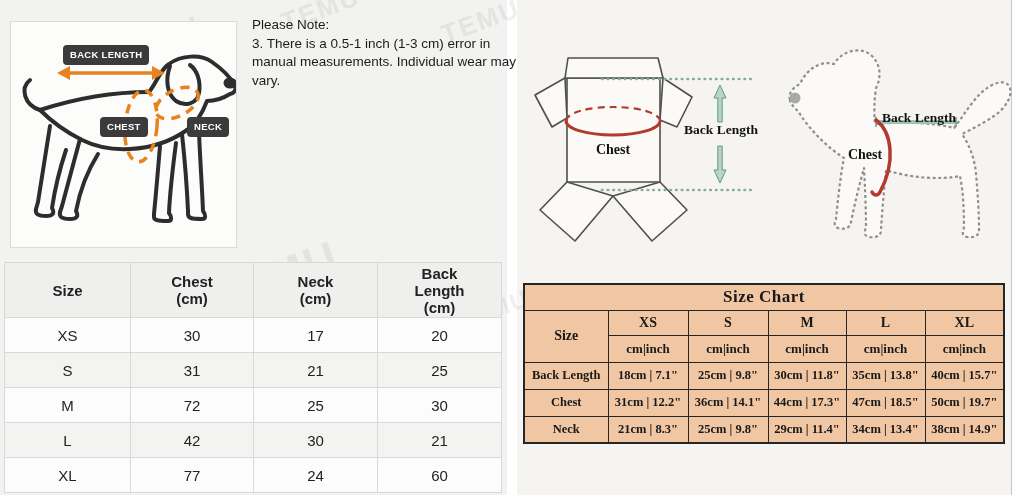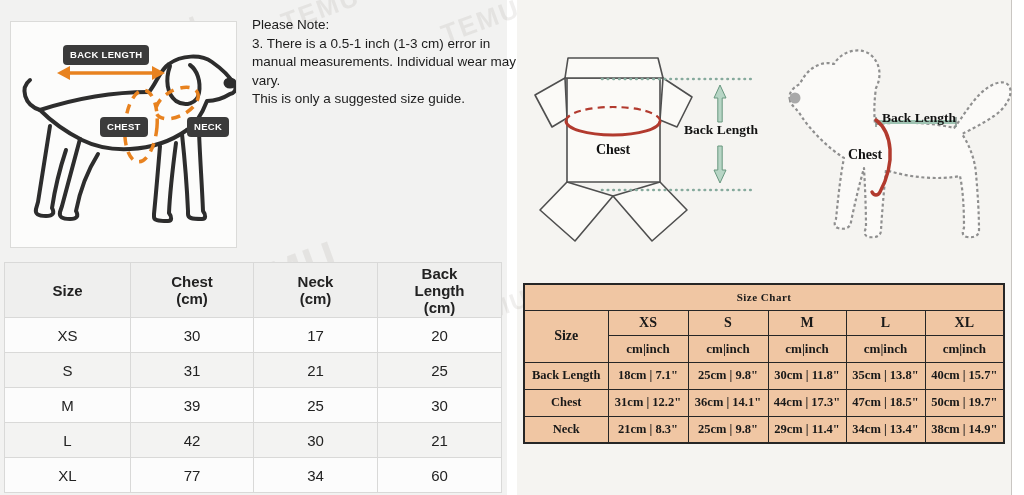--- a/index.html
+++ b/index.html
@@ -26,21 +26,21 @@
   .ltable th { height:55px; background:#efefee; font-size:15px; font-weight:700; white-space:pre-line; line-height:17px; }
   .ltable td { height:35px; font-size:15px; background:#fcfcfc; }
   .ltable tr.alt td { background:#f3f3f2; }
 
   
   .slabel { position:absolute; font-family:"Liberation Serif","DejaVu Serif",serif; font-weight:700; font-size:13.5px; color:#121212; text-align:center; white-space:nowrap; }
 
   
   .schart { position:absolute; left:523px; top:283px; width:480px; border-collapse:collapse; table-layout:fixed; background:#f0c6a3; border:2px solid #262626; font-family:"Liberation Serif","DejaVu Serif",serif; font-weight:700; color:#191919; }
   .schart td { border:1.5px solid #262626; text-align:center; vertical-align:middle; padding:0; white-space:nowrap; }
-  .sc-title td { height:26px; font-size:11px; letter-spacing:0.5px; }
+  .sc-title td { height:26px; font-size:17px; letter-spacing:0.5px; }
   .sc-size-row td { height:25px; font-size:14px; }
   .sc-unit-row td { height:27px; font-size:13px; }
   .sc-data-row td { height:27px; font-size:12.5px; }
   .sc-corner { font-size:13.5px; }
 
   svg { display:block; }
 </style>
 </head>
 <body>
 
@@ -84,21 +84,20 @@
       <polygon points="154,51 141,44 141,58" fill="#e8821f"></polygon>
     </svg>
     <div class="tag" style="left:52px; top:23px;">BACK LENGTH</div>
     <div class="tag" style="left:89px; top:95px;">CHEST</div>
     <div class="tag" style="left:176px; top:95px;">NECK</div>
   </div>
 
   <div class="note">
     <p>Please Note:</p>
     <p>3. There is a 0.5-1 inch (1-3 cm) error in manual measurements. Individual wear may vary.</p>
-    <p>This is only a suggested size guide.</p>
   </div>
 
   <table class="ltable">
     <colgroup>
         <col style="width:126px">
         <col style="width:123px">
         <col style="width:124px">
         <col style="width:124px">
       </colgroup>
     <thead>
@@ -121,34 +120,34 @@
         <td>20</td>
       </tr>
       <tr class="alt">
         <td>S</td>
         <td>31</td>
         <td>21</td>
         <td>25</td>
       </tr>
       <tr>
         <td>M</td>
-        <td>39</td>
+        <td>72</td>
         <td>25</td>
         <td>30</td>
       </tr>
       <tr class="alt">
         <td>L</td>
         <td>42</td>
         <td>30</td>
         <td>21</td>
       </tr>
       <tr>
         <td>XL</td>
         <td>77</td>
-        <td>34</td>
+        <td>24</td>
         <td>60</td>
       </tr>
     </tbody>
   </table>
 
   <svg style="position:absolute; left:520px; top:10px;" width="258" height="250" viewBox="0 0 258 250">
     <g fill="#fbfaf7" stroke="#4f4f4f" stroke-width="1.6" stroke-linejoin="round">
       <polygon points="45,68 15,85 32,117 47,108"></polygon>
       <polygon points="143,68 172,87 157,117 140,110"></polygon>
       <polygon points="47,172 20,200 55,231 93,186"></polygon>

